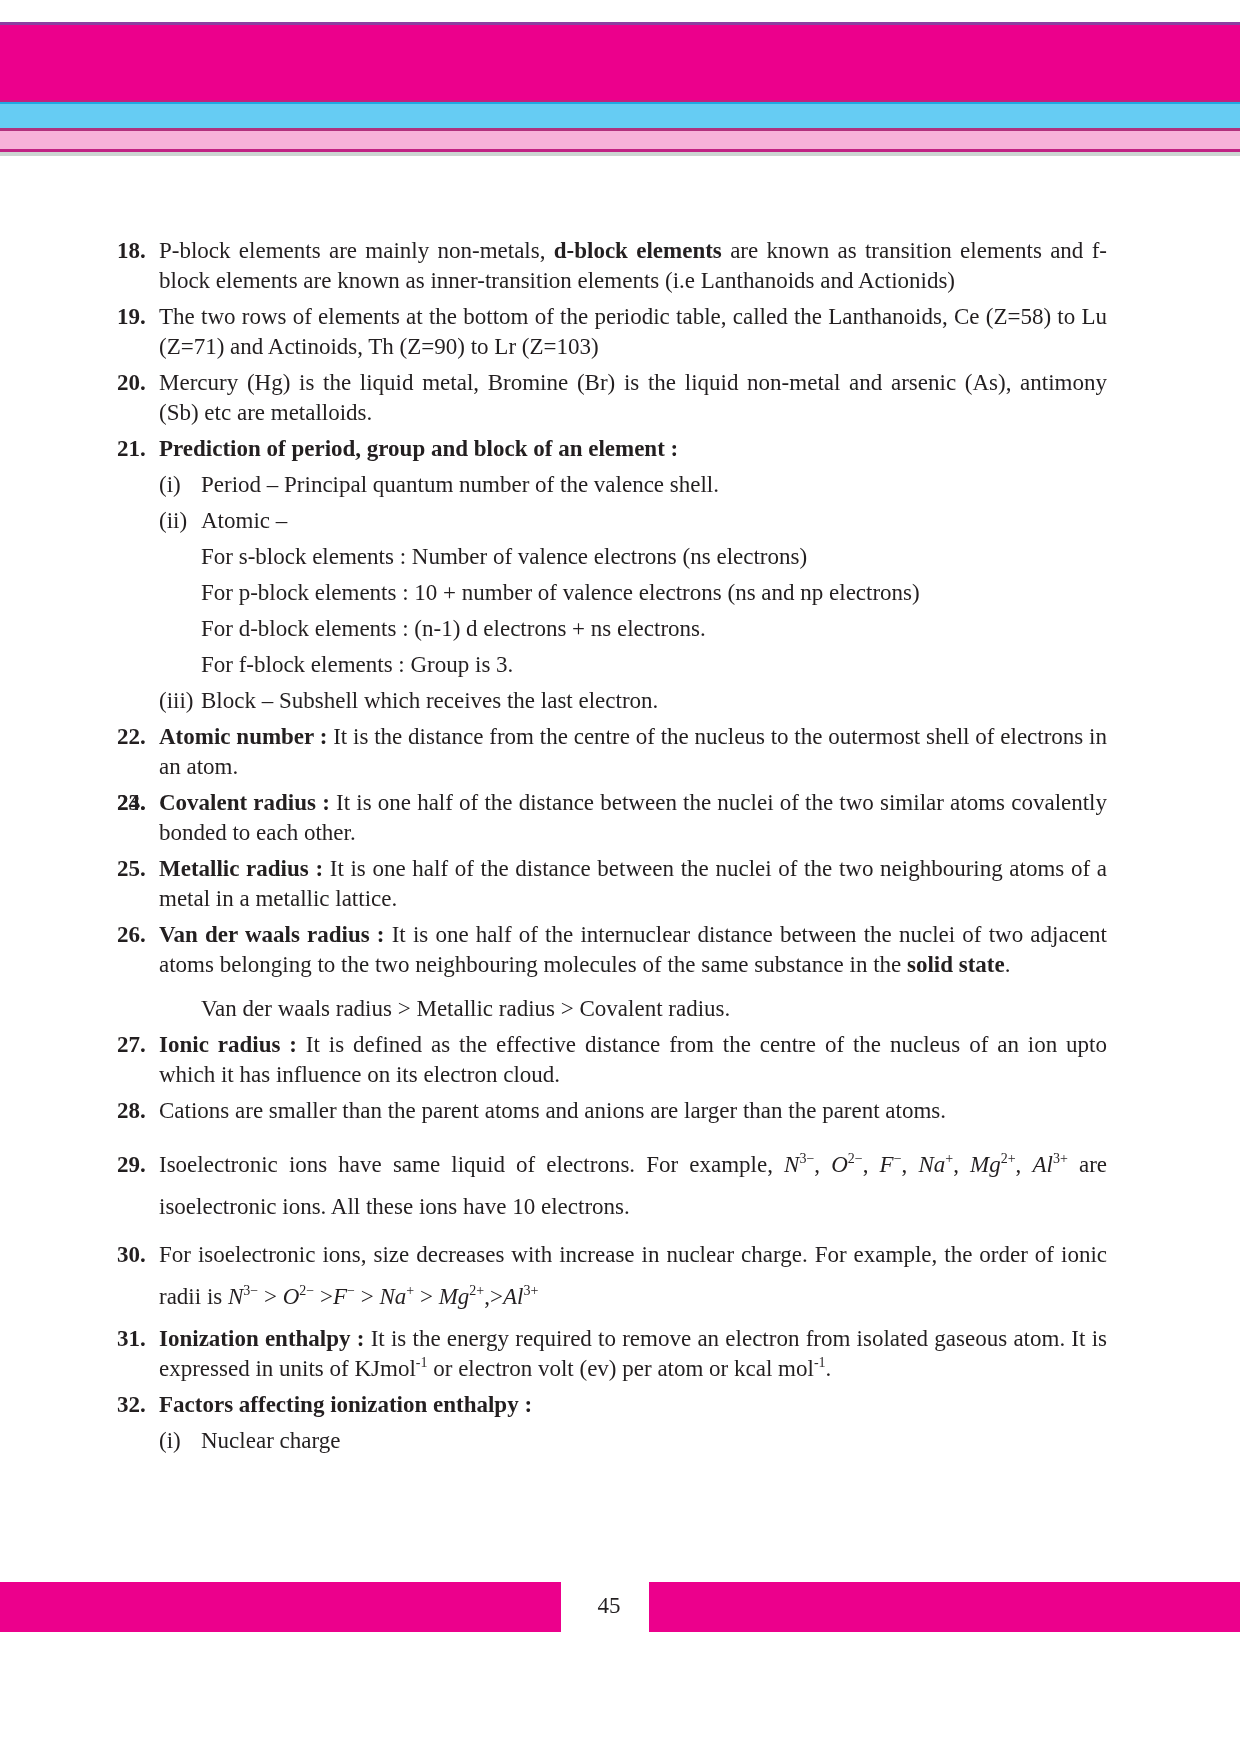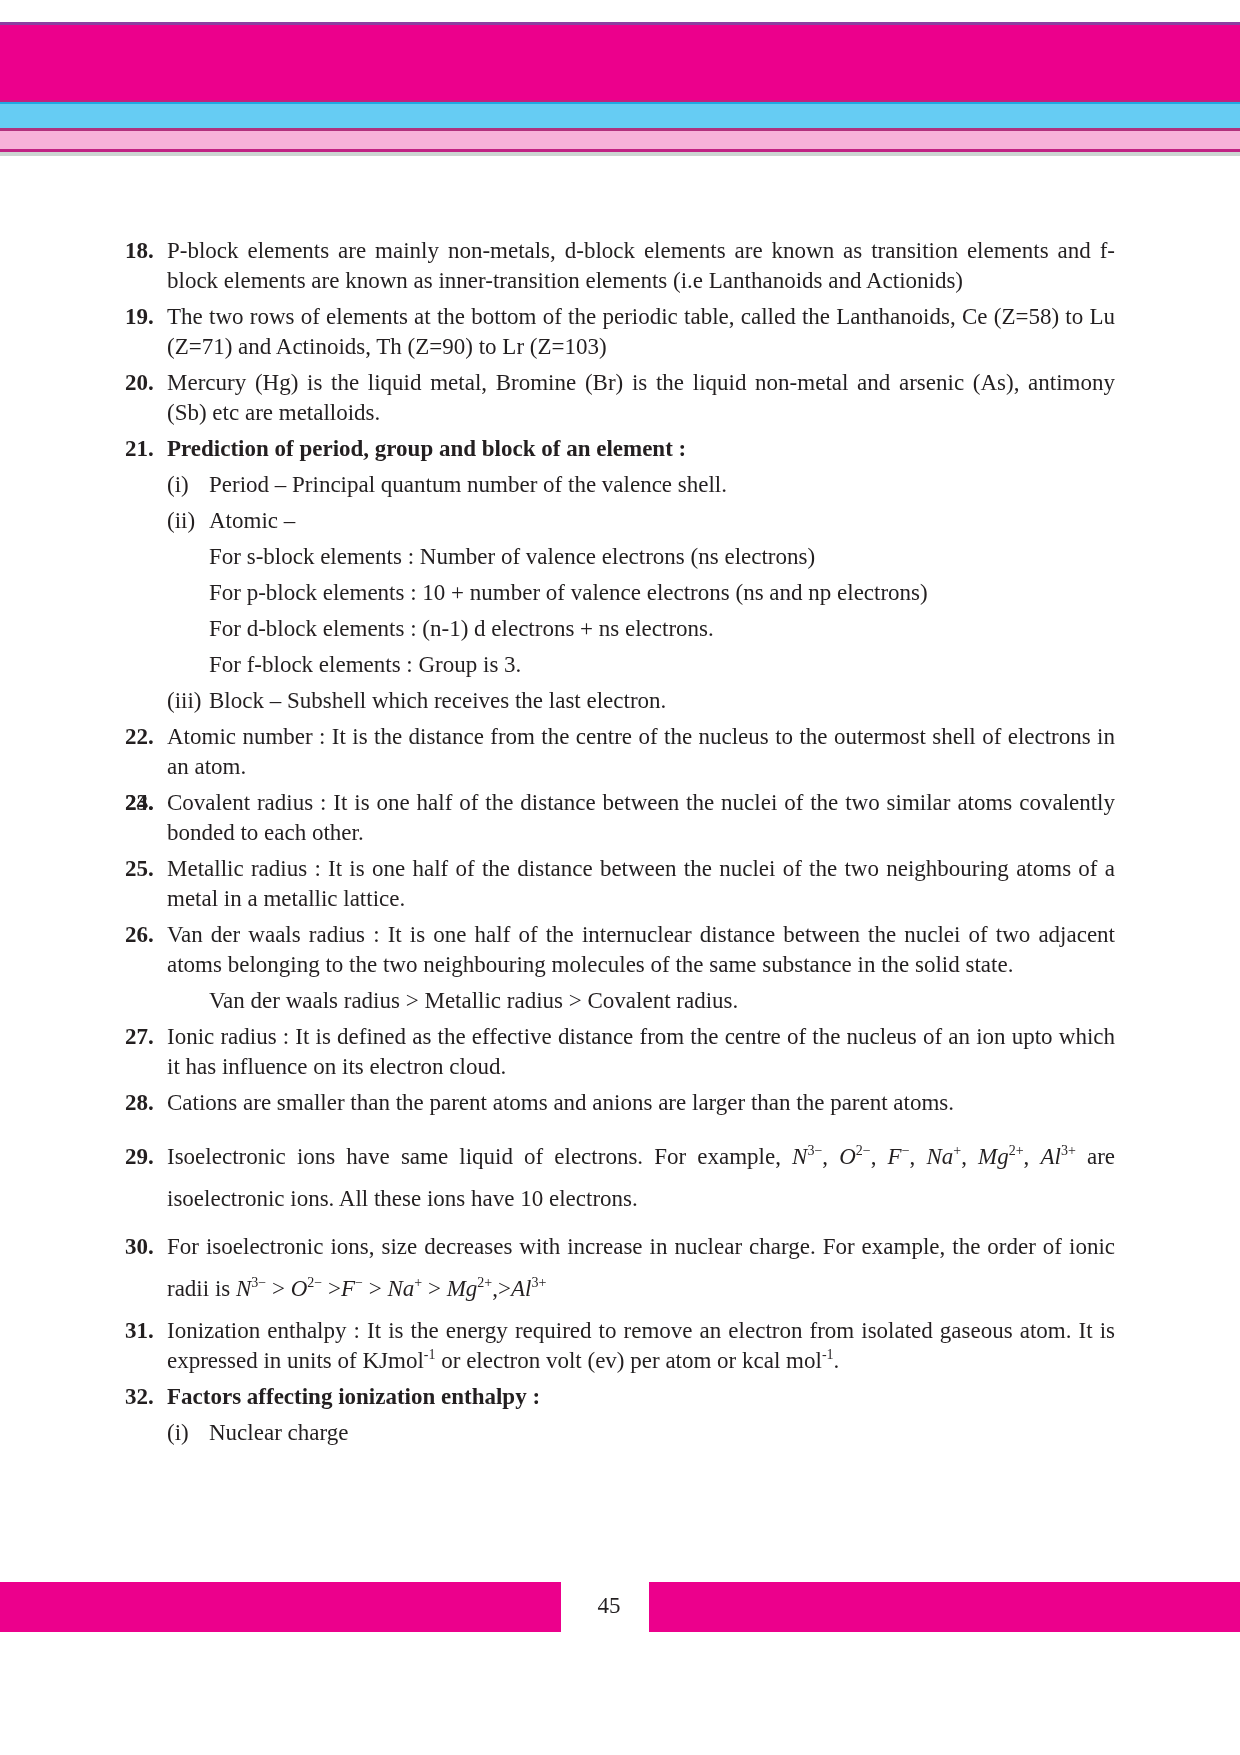--- a/index.html
+++ b/index.html
@@ -12,30 +12,30 @@
   .hdr-magenta { top: 25px; height: 76px; background: #ec008c; }
   .hdr-magenta-edge { top: 100px; height: 3px; background: #c4207f; }
   .hdr-cyan-edge { top: 102px; height: 2px; background: #22a8e2; }
   .hdr-cyan { top: 104px; height: 24px; background: #66ccf3; }
   .hdr-purple-1 { top: 128px; height: 3px; background: #b1317d; }
   .hdr-pink { top: 131px; height: 19px; background: #f7b2d9; }
   .hdr-purple-2 { top: 149px; height: 3px; background: #c02283; }
   .hdr-grey { top: 152px; height: 4px; background: #ccd5d1; }
 
   
-  .content { position: absolute; left: 125px; top: 236px; width: 990px;
+  .content { position: absolute; left: 117px; top: 236px; width: 990px;
              font-size: 23px; line-height: 30px; }
   .item { position: relative; padding-left: 42px; text-align: justify; margin-bottom: 6px; }
   .item .num { position: absolute; left: 0; top: 0; font-weight: bold; }
   .item.bold-title .text { font-weight: bold; }
-  .term { font-weight: normal; }
+  .term { font-weight: bold; }
   .sub { position: relative; padding-left: 42px; margin-top: 6px; margin-bottom: 6px; }
   .sub .roman { position: absolute; left: 0; top: 0; }
   .indent2 { padding-left: 42px; margin-top: 6px; margin-bottom: 6px; }
-  .indent-van { padding-left: 42px; margin-top: 6px; }
+  .indent-van { padding-left: 42px; margin-top: 14px; }
   .chem { font-style: italic; font-family: "Liberation Serif", serif; }
   sup { font-size: 14px; line-height: 0; vertical-align: 9px; font-style: normal; }
   .math-line { line-height: 42px; }
 
   
   .ftr { position: absolute; top: 1582px; height: 50px; background: #ec008c; }
   .ftr-left { left: 0; width: 561px; }
   .ftr-right { left: 649px; width: 591px; }
   .page-num { position: absolute; top: 1590px; left: 561px; width: 96px; text-align: center;
               font-size: 23px; line-height: 32px; }

